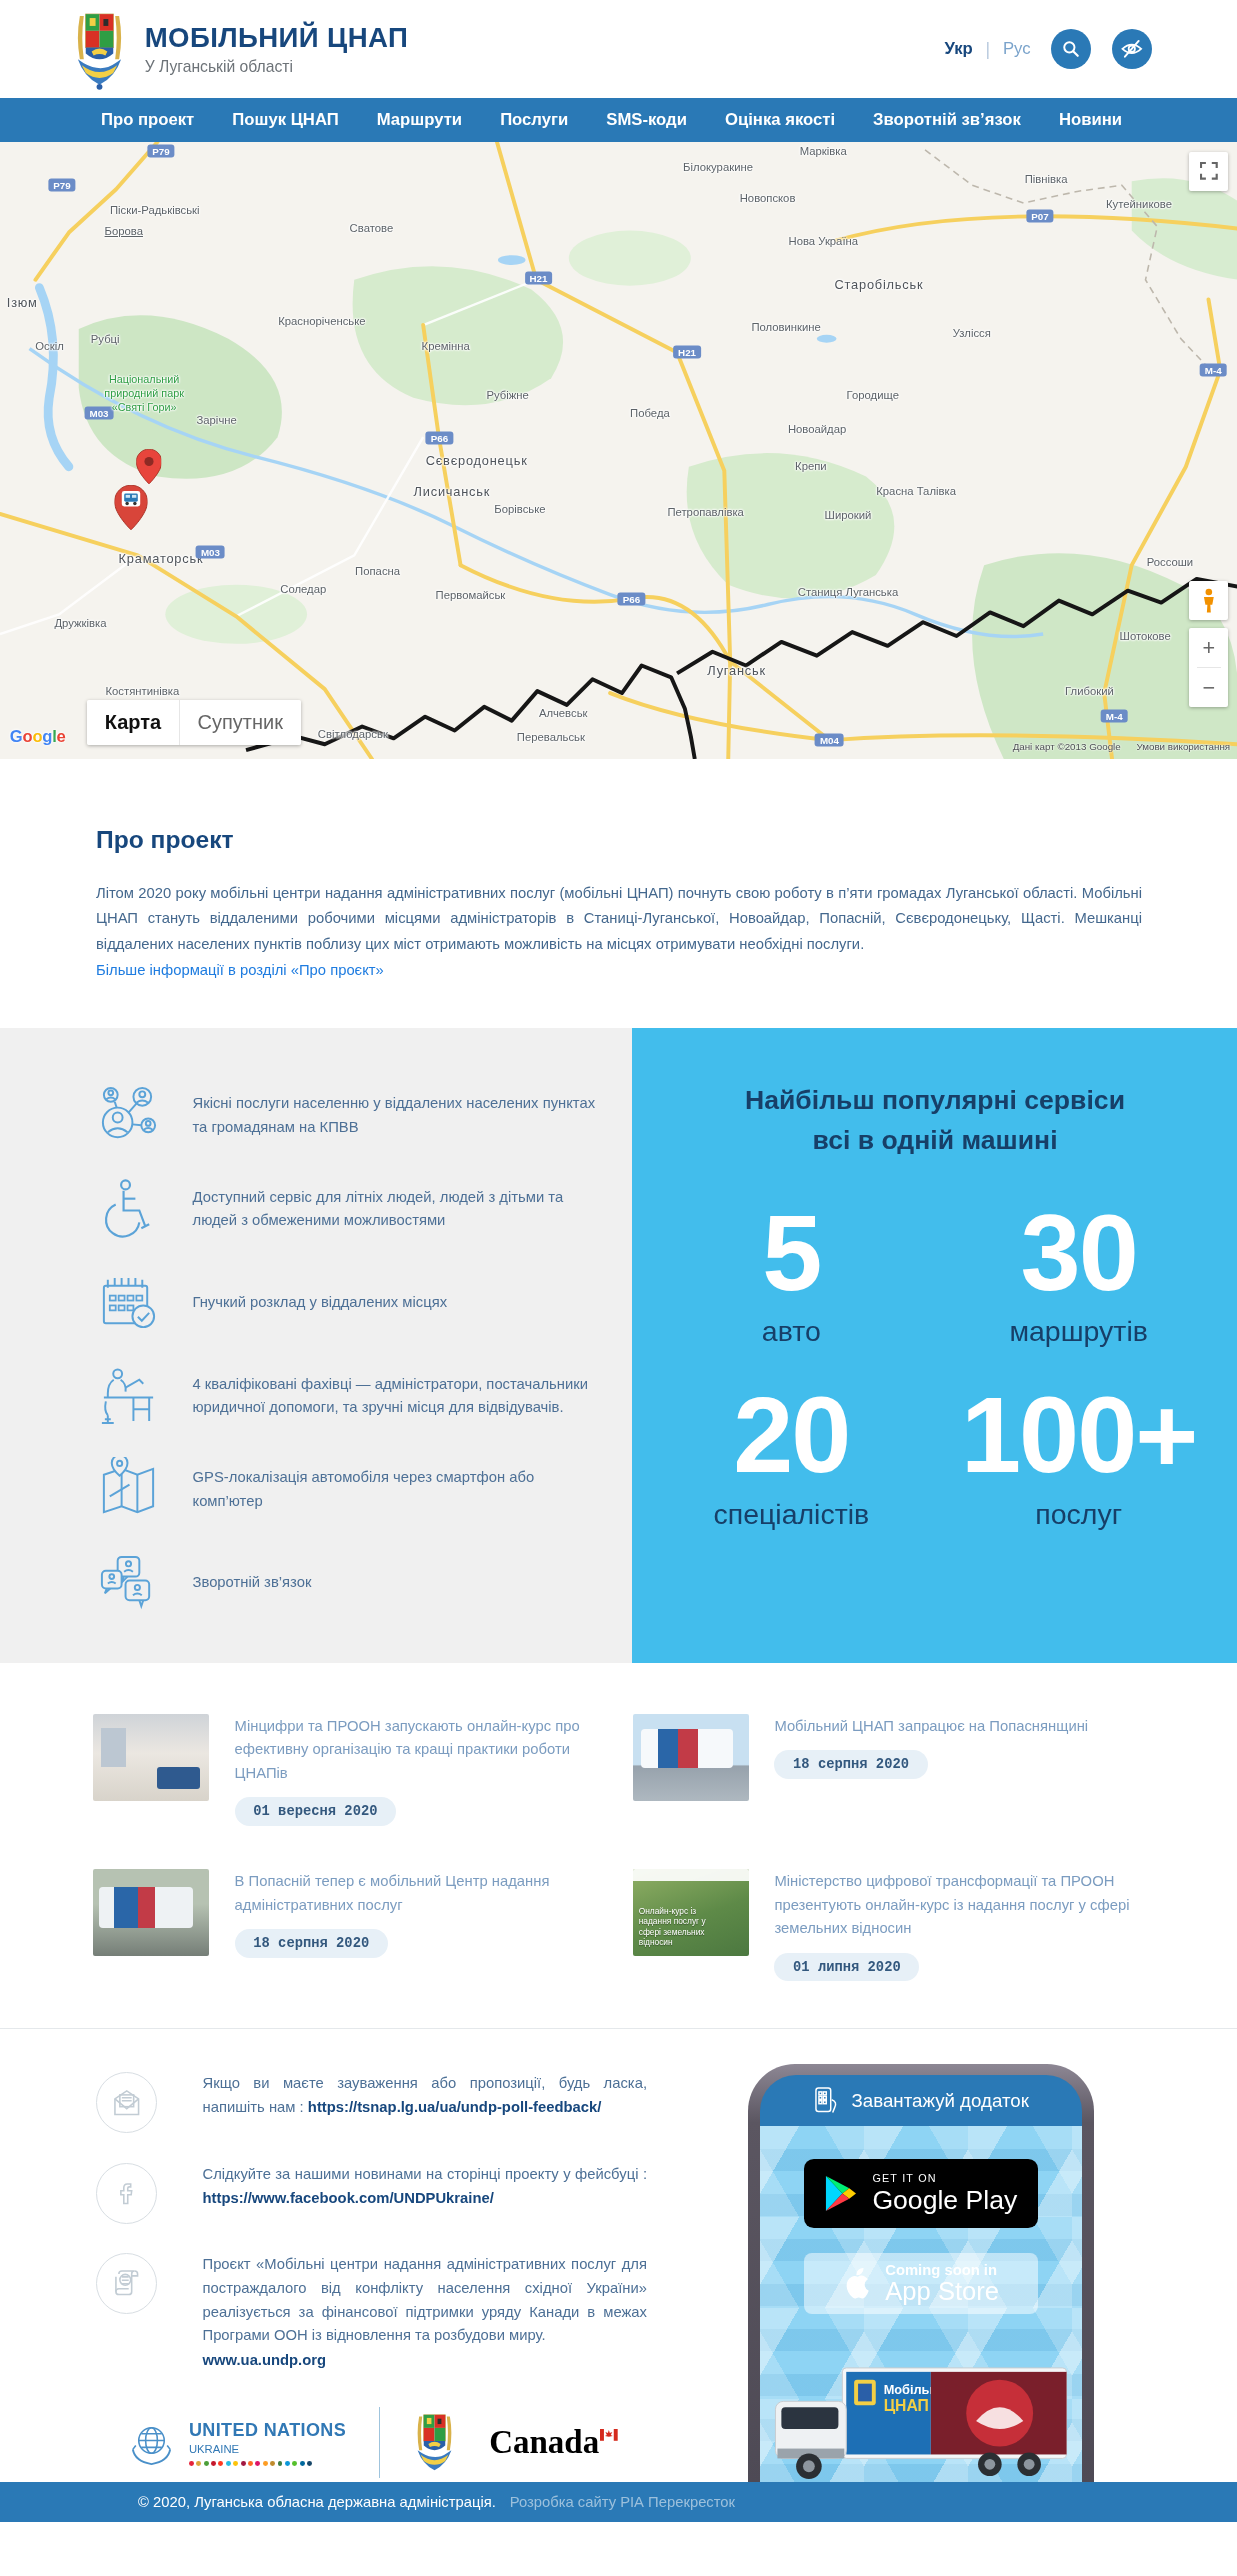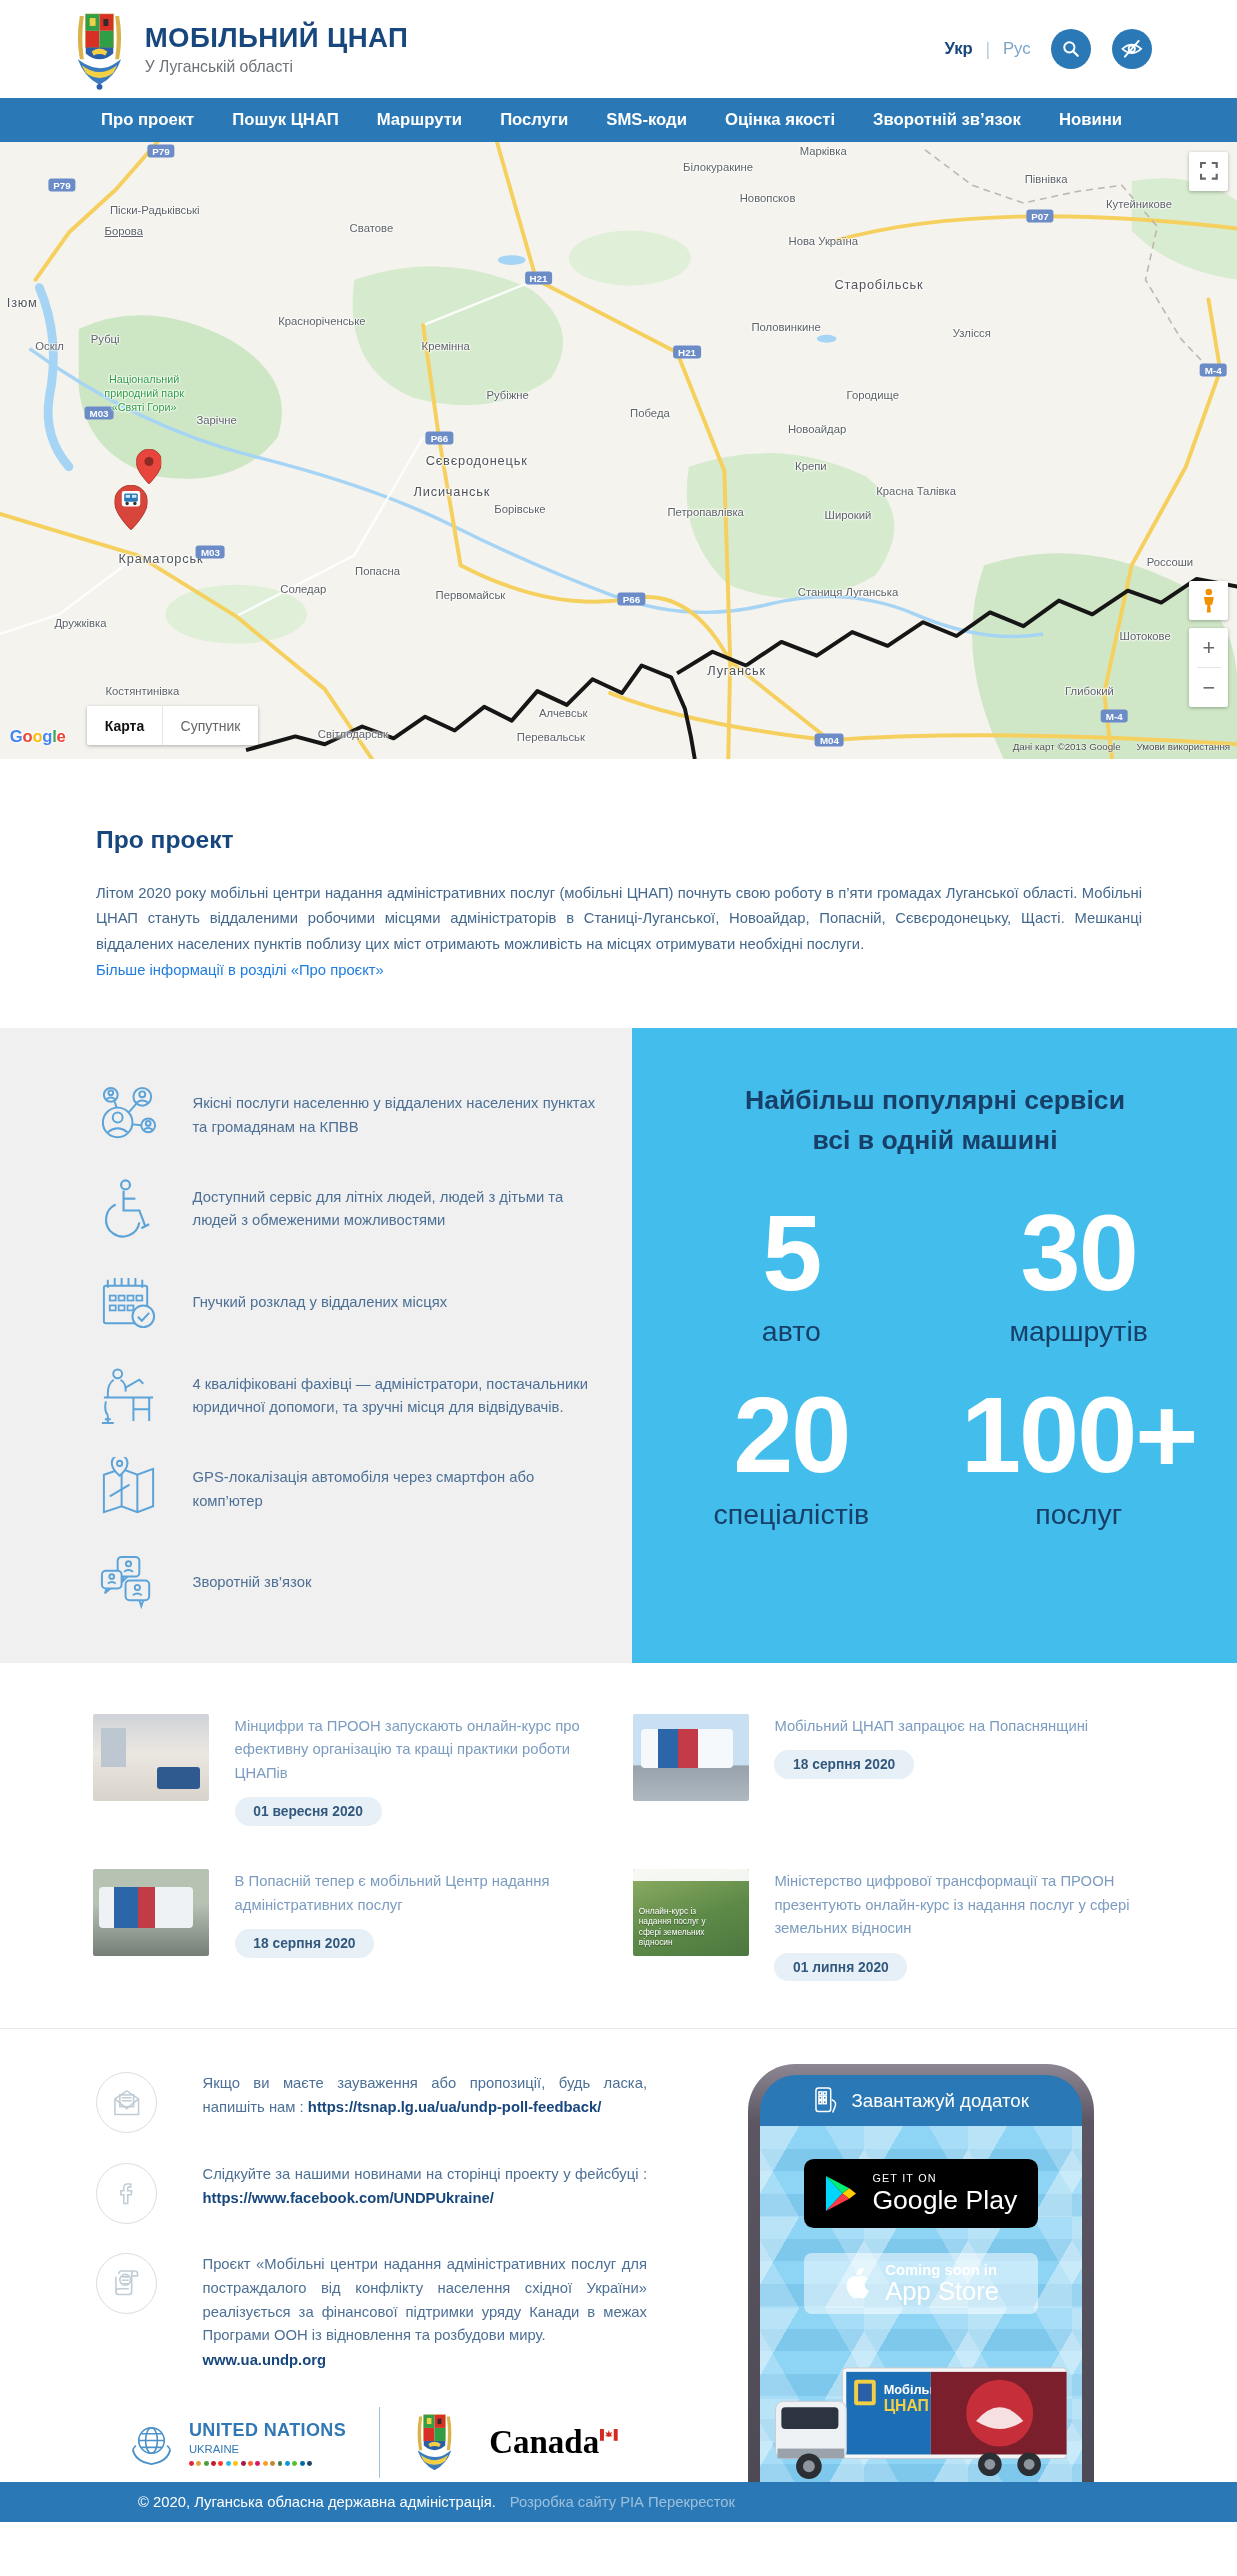--- a/index.html
+++ b/index.html
@@ -28,21 +28,21 @@
   .map-svg { position:absolute; inset:0; width:100%; height:100%; }
   .city-label { position:absolute; transform:translate(-50%,-50%); font-size:11.3px; color:#5d6368;
     text-shadow:0 1px 2px #fff,0 -1px 2px #fff,1px 0 2px #fff,-1px 0 2px #fff; white-space:nowrap; }
   .city-label.big { font-size:12.8px; color:#4f545a; letter-spacing:0.8px; }
   .road-badge { position:absolute; transform:translate(-50%,-50%); background:#6b8cc7; color:#fff; font-size:9.8px;
     font-weight:bold; padding:1px 4.9px; border-radius:3px; white-space:nowrap; }
   .park-label { position:absolute; left:7.2%; top:37.5%; width:110px; text-align:center; font-size:10.8px; line-height:13.8px;
     color:#2f9e44; text-shadow:0 1px 2px #fff,0 -1px 2px #fff,1px 0 2px #fff,-1px 0 2px #fff; }
   .map-marker { position:absolute; transform:translate(-50%,-100%); cursor:pointer; }
   .map-btn-group { position:absolute; left:87px; bottom:13.8px; display:flex; box-shadow:0 1px 3.9px rgba(0,0,0,.3); border-radius:2px; overflow:hidden; }
-  .map-type-btn { height:39px; background:#fff; border:none; font-size:14px; padding:0 17.7px; cursor:pointer; font-family:inherit; }
+  .map-type-btn { height:45px; background:#fff; border:none; font-size:20px; padding:0 17.7px; cursor:pointer; font-family:inherit; }
   .map-type-btn.active { font-weight:bold; color:#111; }
   .map-type-btn.inactive { color:#666; border-left:1px solid #e6e6e6; }
   .google-logo { position:absolute; left:9.8px; bottom:11.8px; font-size:16.7px; font-weight:bold; letter-spacing:-0.3px;
     text-shadow:0 0 3px #fff,0 0 3px #fff; }
   .g-blue{color:#4285F4;} .g-red{color:#EA4335;} .g-yellow{color:#FBBC05;} .g-green{color:#34A853;}
   .map-attrib { position:absolute; right:7.9px; bottom:6.9px; font-size:9.8px; color:#4c4f52; display:flex; gap:15.7px; text-shadow:0 0 2px #fff,0 0 2px #fff; }
   .map-attrib .terms { cursor:pointer; }
   .fullscreen-btn { position:absolute; top:9.8px; right:9.8px; width:39px; height:39px; background:#fff; border:none;
     border-radius:2px; box-shadow:0 1px 3.9px rgba(0,0,0,.3); display:flex; align-items:center; justify-content:center; cursor:pointer; }
   .pegman-btn { position:absolute; right:9.8px; top:439px; width:39px; height:39px; background:#fff; border:none;
@@ -68,21 +68,21 @@
   .panel-title { font-size:26.6px; font-weight:bold; color:#173f68; line-height:1.5; }
   .stat-grid { display:grid; grid-template-columns:1fr 1fr; margin-top:29.5px; }
   .stat-value { font-size:108px; font-weight:bold; color:#fff; line-height:1.15; letter-spacing:-2px; }
   .stat-label { font-size:28.5px; color:#173f68; margin:0 0 25.6px; }
 
   
   .news { padding:51px 93px 47px; display:grid; grid-template-columns:1fr 1fr; column-gap:27.6px; row-gap:43px; background:#fff; }
   .news-card { display:flex; gap:25.6px; }
   .news-thumb { width:116px; height:87px; border-radius:2px; flex-shrink:0; position:relative; overflow:hidden; cursor:pointer; }
   .news-title { font-size:14.8px; line-height:23.6px; color:#7b9cc0; cursor:pointer; margin:1px 0 11.8px; }
-  .news-date { display:inline-block; background:#e7f0f7; color:#33587e; font-weight:bold; font-size:13.8px; padding:6.9px 18.7px; border-radius:17.7px; }
+  .news-date { display:inline-block; background:#e7f0f7; color:#33587e; font-weight:bold; font-size:13.8px; padding:6.9px 18.7px; border-radius:17.7px;font-family:Liberation Mono, monospace; }
   .thumb-0 { background:linear-gradient(180deg,#cfd3d8 0%,#ebe7e1 45%,#d8d3ca 100%); }
   .thumb-0::after { content:""; position:absolute; right:8.9px; bottom:11.8px; width:43px; height:21.6px; background:#2f5a8f; border-radius:3px; }
   .thumb-0::before { content:""; position:absolute; left:7.9px; top:13.8px; width:25.6px; height:39px; background:#bcc7d2; }
   .thumb-1 { background:linear-gradient(180deg,#c8e0f1 58%,#97a2ac 60%,#aeb8c0 100%); }
   .thumb-1::after { content:""; position:absolute; left:7.9px; top:15.7px; width:92px; height:39px; border-radius:3.9px;
     background:linear-gradient(90deg,#f6f9fb 0 18%,#2a66a8 18% 40%,#c23b47 40% 62%,#f6f9fb 62%); }
   .thumb-2 { background:linear-gradient(180deg,#b6c2b2 40%,#757e77 100%); }
   .thumb-2::after { content:""; position:absolute; left:5.9px; top:17.7px; width:94px; height:41px; border-radius:3.9px;
     background:linear-gradient(90deg,#eef2f4 0 16%,#2a66a8 16% 42%,#c23b47 42% 60%,#eef2f4 60%); }
   .thumb-3 { background:linear-gradient(160deg,#91b065 0%,#5e8a48 55%,#4c7840 100%); }

